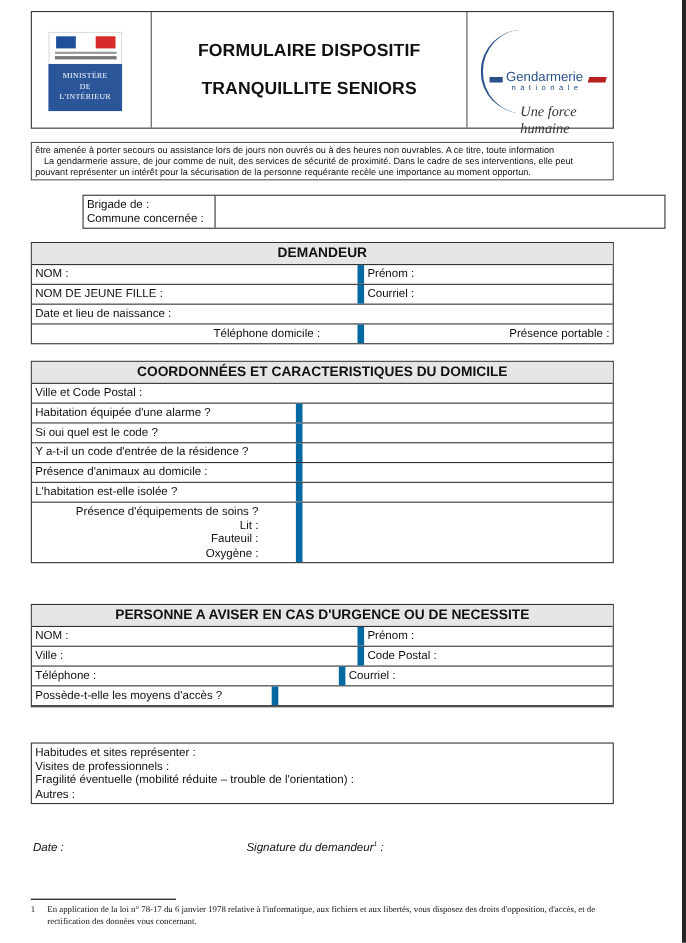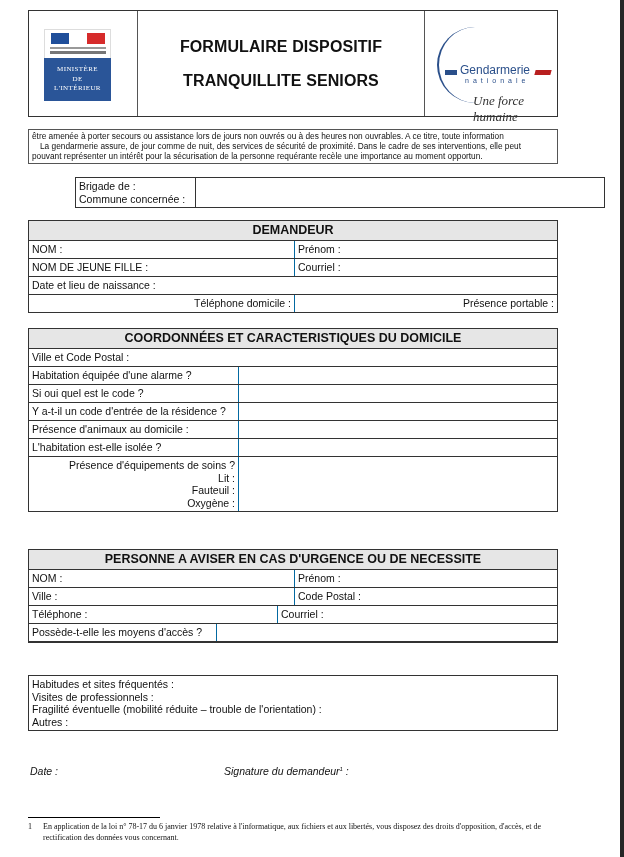--- a/index.html
+++ b/index.html
@@ -44,21 +44,21 @@
   .brigade { position: absolute; left: 28px; top: 177px; width: 530px; height: 31px; box-sizing: border-box; border: 1px solid #333; display: flex; margin-left: 47px; }
   .brigade .lbl { width: 120px; border-right: 1px solid #333; font-size: 10.5px; line-height: 13px; padding: 2px 3px; box-sizing: border-box; }
   .brigade .val { flex: 1; }
 
   
   .section { position: absolute; left: 28px; width: 530px; box-sizing: border-box; border: 1px solid #333; }
   .sec-head { background: #e6e6e6; text-align: center; font-weight: bold; font-size: 12.5px; height: 19px; line-height: 19px; border-bottom: 1px solid #333; }
   .row { display: flex; border-bottom: 1px solid #333; font-size: 10.5px; box-sizing: border-box; }
   .row:last-child { border-bottom: none; text-align: right; }
   .cell { padding: 0 3px; box-sizing: border-box; line-height: 17px; white-space: nowrap; }
-  .cell + .cell { border-left: 1px solid #0369a1; }
+  .cell + .cell { border-left: 6px solid #0369a1; margin-left: 31px; }
   .free { font-size: 10.5px; line-height: 12.5px; padding: 2px 3px; }
   .free span { display: block; }
 
   .sign { position: absolute; top: 765px; font-size: 10.5px; font-style: italic; }
   .sign sup { font-size: 6px; }
 
   .fn-rule { position: absolute; left: 28px; top: 817px; width: 132px; height: 1px; background: #000; }
   .footnote { position: absolute; left: 28px; top: 822px; width: 530px; font-family: "Liberation Serif", serif; font-size: 8px; line-height: 10.5px; display: flex; }
   .footnote .num { width: 15px; flex: none; }
 </style>
@@ -187,21 +187,21 @@
     <div class="cell" style="width:187px">Possède-t-elle les moyens d'accès ?</div>
     <div class="cell" style="flex:1"></div>
   </div>
   <div class="row">
     <div class="cell" style="flex:1"></div>
   </div>
 </div>
 
 <div class="section" style="top:675px">
   <div class="free">
-    <span>Habitudes et sites fréquentés :</span>
+    <span>Habitudes et sites représenter :</span>
     <span>Visites de professionnels :</span>
     <span>Fragilité éventuelle (mobilité réduite – trouble de l'orientation) :</span>
     <span>Autres :</span>
   </div>
 </div>
 
 <div class="sign" style="left:30px">Date :</div>
 <div class="sign" style="left:224px"><span>Signature du demandeur</span><sup>1</sup><span> :</span></div>
 
 <div class="fn-rule"></div>

